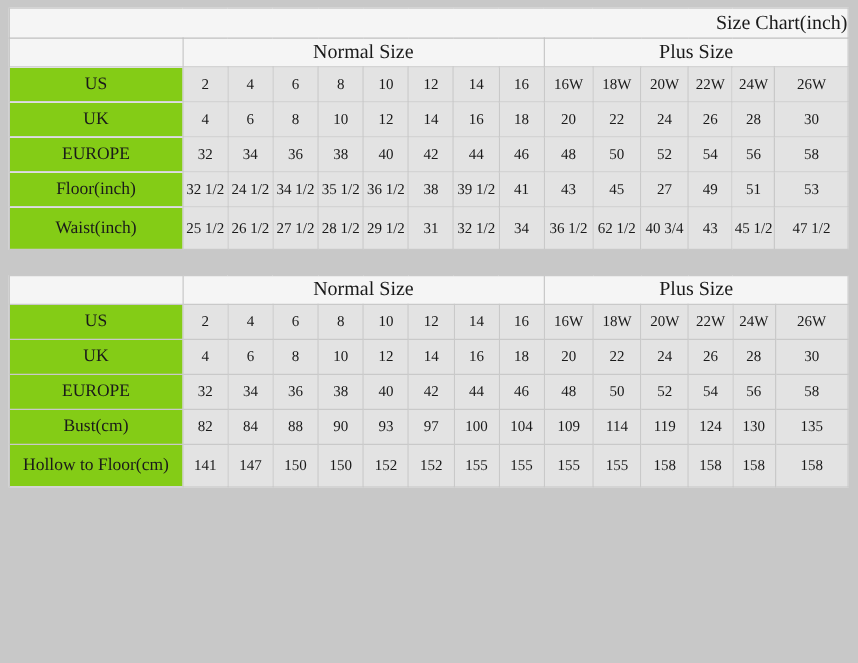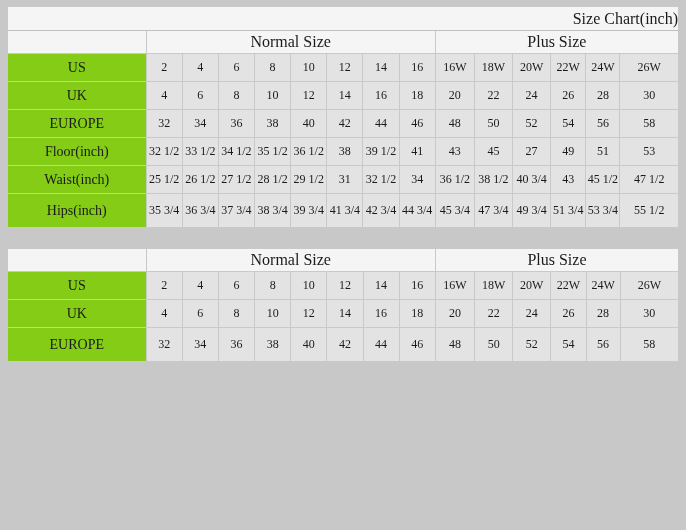--- a/index.html
+++ b/index.html
@@ -152,21 +152,21 @@
           <td class="data-cell">48</td>
           <td class="data-cell">50</td>
           <td class="data-cell">52</td>
           <td class="data-cell">54</td>
           <td class="data-cell">56</td>
           <td class="data-cell">58</td>
         </tr>
         <tr>
           <td class="row-label">Floor(inch)</td>
           <td class="data-cell">32 1/2</td>
-          <td class="data-cell">33 1/2</td>
+          <td class="data-cell">24 1/2</td>
           <td class="data-cell">34 1/2</td>
           <td class="data-cell">35 1/2</td>
           <td class="data-cell">36 1/2</td>
           <td class="data-cell">38</td>
           <td class="data-cell">39 1/2</td>
           <td class="data-cell">41</td>
           <td class="data-cell">43</td>
           <td class="data-cell">45</td>
           <td class="data-cell">27</td>
           <td class="data-cell">49</td>
@@ -177,42 +177,25 @@
           <td class="row-label">Waist(inch)</td>
           <td class="data-cell">25 1/2</td>
           <td class="data-cell">26 1/2</td>
           <td class="data-cell">27 1/2</td>
           <td class="data-cell">28 1/2</td>
           <td class="data-cell">29 1/2</td>
           <td class="data-cell">31</td>
           <td class="data-cell">32 1/2</td>
           <td class="data-cell">34</td>
           <td class="data-cell">36 1/2</td>
-          <td class="data-cell">38 1/2</td>
+          <td class="data-cell">62 1/2</td>
           <td class="data-cell">40 3/4</td>
           <td class="data-cell">43</td>
           <td class="data-cell">45 1/2</td>
           <td class="data-cell">47 1/2</td>
-        </tr>
-        <tr>
-          <td class="row-label">Hips(inch)</td>
-          <td class="data-cell">35 3/4</td>
-          <td class="data-cell">36 3/4</td>
-          <td class="data-cell">37 3/4</td>
-          <td class="data-cell">38 3/4</td>
-          <td class="data-cell">39 3/4</td>
-          <td class="data-cell">41 3/4</td>
-          <td class="data-cell">42 3/4</td>
-          <td class="data-cell">44 3/4</td>
-          <td class="data-cell">45 3/4</td>
-          <td class="data-cell">47 3/4</td>
-          <td class="data-cell">49 3/4</td>
-          <td class="data-cell">51 3/4</td>
-          <td class="data-cell">53 3/4</td>
-          <td class="data-cell">55 1/2</td>
         </tr>
       </tbody>
   </table>
 
   <table class="size-chart">
     <colgroup>
       <col style="width:138px">
       <col style="width:36px">
         <col style="width:36px">
         <col style="width:36px">
@@ -280,16 +263,50 @@
           <td class="data-cell">42</td>
           <td class="data-cell">44</td>
           <td class="data-cell">46</td>
           <td class="data-cell">48</td>
           <td class="data-cell">50</td>
           <td class="data-cell">52</td>
           <td class="data-cell">54</td>
           <td class="data-cell">56</td>
           <td class="data-cell">58</td>
         </tr>
+        <tr>
+          <td class="row-label">Bust(cm)</td>
+          <td class="data-cell">82</td>
+          <td class="data-cell">84</td>
+          <td class="data-cell">88</td>
+          <td class="data-cell">90</td>
+          <td class="data-cell">93</td>
+          <td class="data-cell">97</td>
+          <td class="data-cell">100</td>
+          <td class="data-cell">104</td>
+          <td class="data-cell">109</td>
+          <td class="data-cell">114</td>
+          <td class="data-cell">119</td>
+          <td class="data-cell">124</td>
+          <td class="data-cell">130</td>
+          <td class="data-cell">135</td>
+        </tr>
+        <tr>
+          <td class="row-label">Hollow to Floor(cm)</td>
+          <td class="data-cell">141</td>
+          <td class="data-cell">147</td>
+          <td class="data-cell">150</td>
+          <td class="data-cell">150</td>
+          <td class="data-cell">152</td>
+          <td class="data-cell">152</td>
+          <td class="data-cell">155</td>
+          <td class="data-cell">155</td>
+          <td class="data-cell">155</td>
+          <td class="data-cell">155</td>
+          <td class="data-cell">158</td>
+          <td class="data-cell">158</td>
+          <td class="data-cell">158</td>
+          <td class="data-cell">158</td>
+        </tr>
       </tbody>
   </table>
 
 </div>
 
 </body></html>

